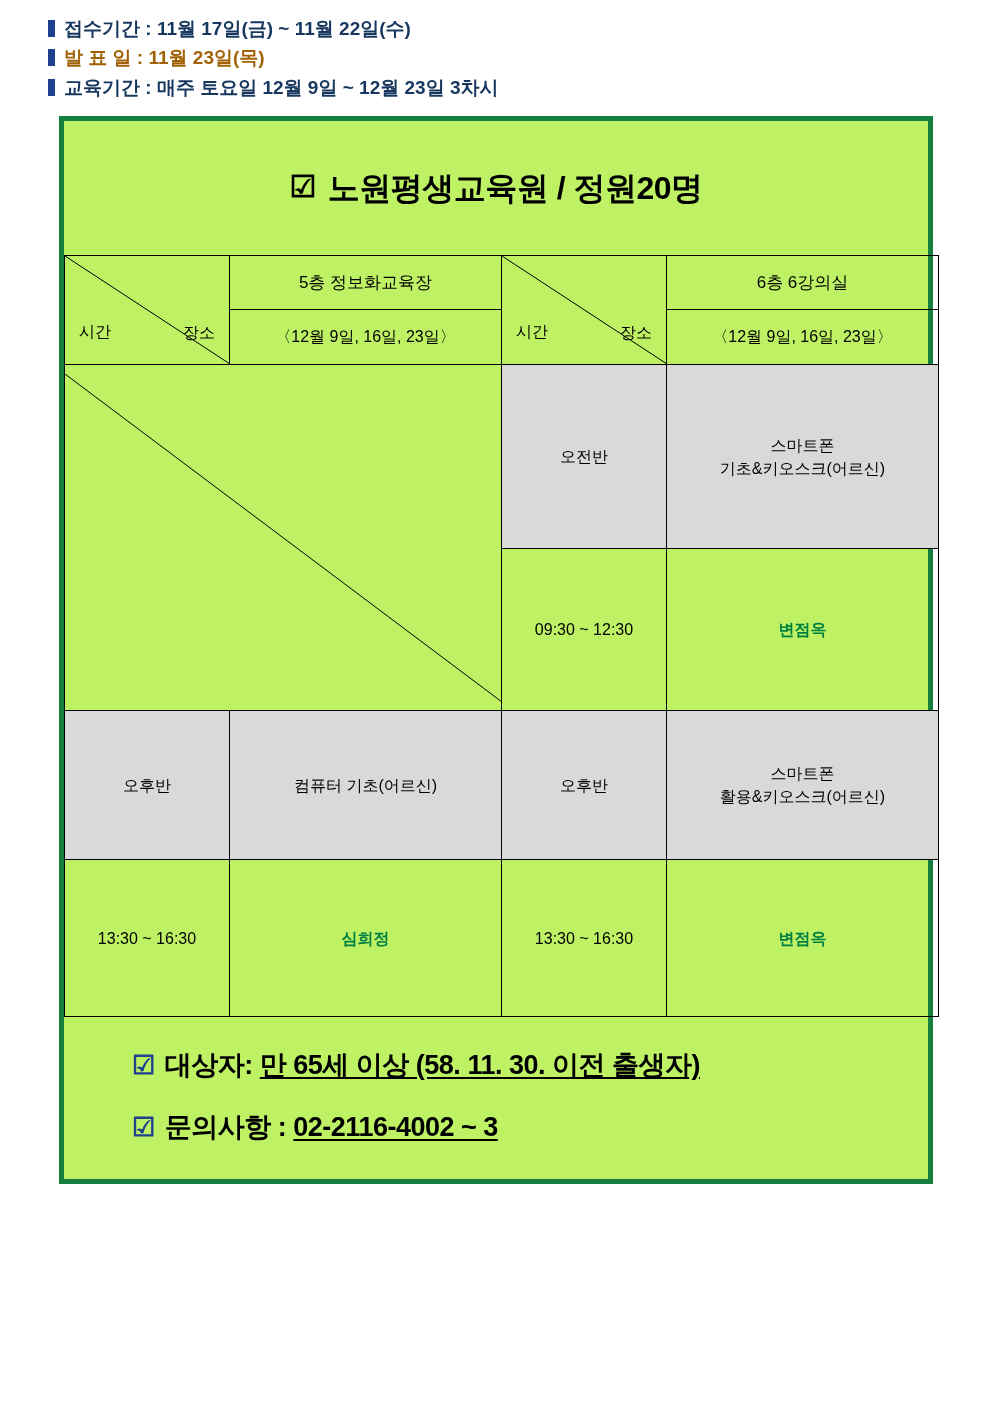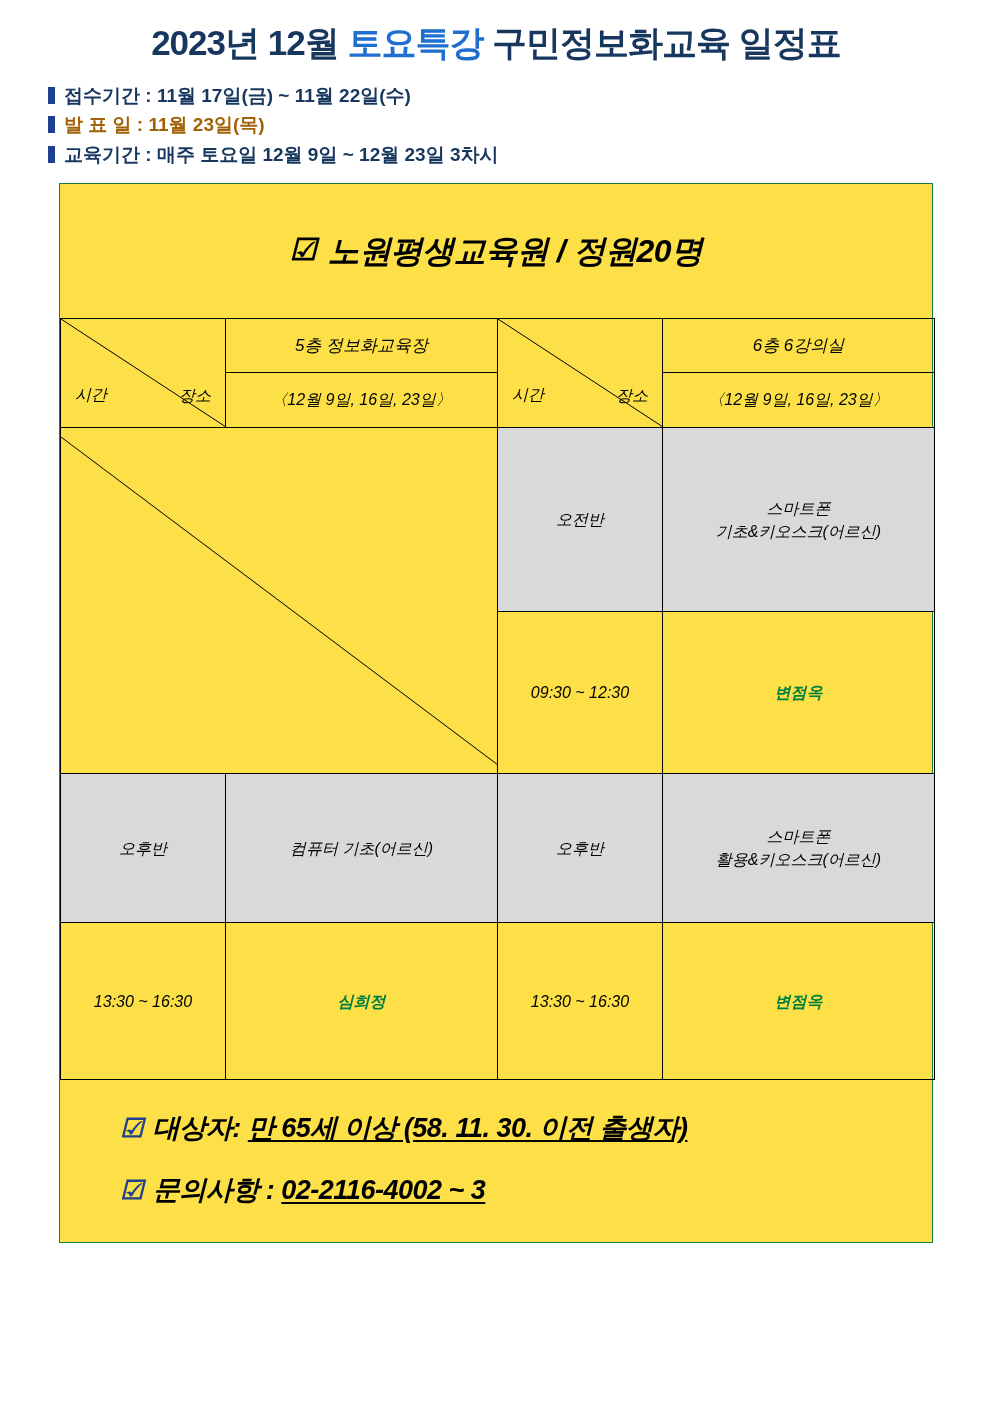--- a/index.html
+++ b/index.html
@@ -55,24 +55,23 @@
     margin-right: 9px;
     vertical-align: -2px;
   }
   .navy-txt { color: #17375e; }
   .red-txt { color: #a16207; }
 
   
   .main-box {
     margin: 14px auto 0 auto;
     width: 874px;
-    border: 1px solid #15803d;
+    border: 5px solid #15803d;
     box-sizing: border-box;
-    background: #fde047;
-    font-style: italic;
+    background: #bef264;
   }
 
   .venue-head {
     text-align: center;
     font-size: 32px;
     font-weight: bold;
     padding: 46px 0 44px 0;
     letter-spacing: -0.5px;
   }
   .venue-head .chk {
@@ -151,40 +150,37 @@
   }
   .bigdiag svg { display: block; }
 
   
   .footer {
     padding: 30px 0 34px 60px;
   }
   .foot-line {
     font-size: 27px;
     font-weight: bold;
-    margin: 0 0 26px 0;
+    margin: 0 0 26px 8px;
     white-space: nowrap;
     letter-spacing: -0.5px;
   }
   .foot-line:last-child { margin-bottom: 0; }
   .foot-line .chk {
     color: #1f3f8f;
     font-size: 26px;
     margin-right: 10px;
   }
   .uline { text-decoration: underline; text-underline-offset: 3px; }
 </style>
 </head>
 <body>
 
 <div class="page">
 
-  <div class="title">
-    <span class="navy">2023년 12월 </span><span class="blue">토요특강</span><span class="navy"> 구민정보화교육 일정표</span>
-  </div>
 
   <div class="notices">
     <div class="notice-line">
       <span class="bullet"></span><span class="navy-txt">접수기간 : </span><span class="navy-txt">11월 17일(금) ~ 11월 22일(수)</span>
     </div>
     <div class="notice-line">
       <span class="bullet"></span><span class="red-txt">발 표 일 : </span><span class="red-txt">11월 23일(목)</span>
     </div>
     <div class="notice-line">
       <span class="bullet"></span><span class="navy-txt">교육기간 : </span><span class="navy-txt">매주 토요일 12월 9일 ~ 12월 23일 3차시</span>

